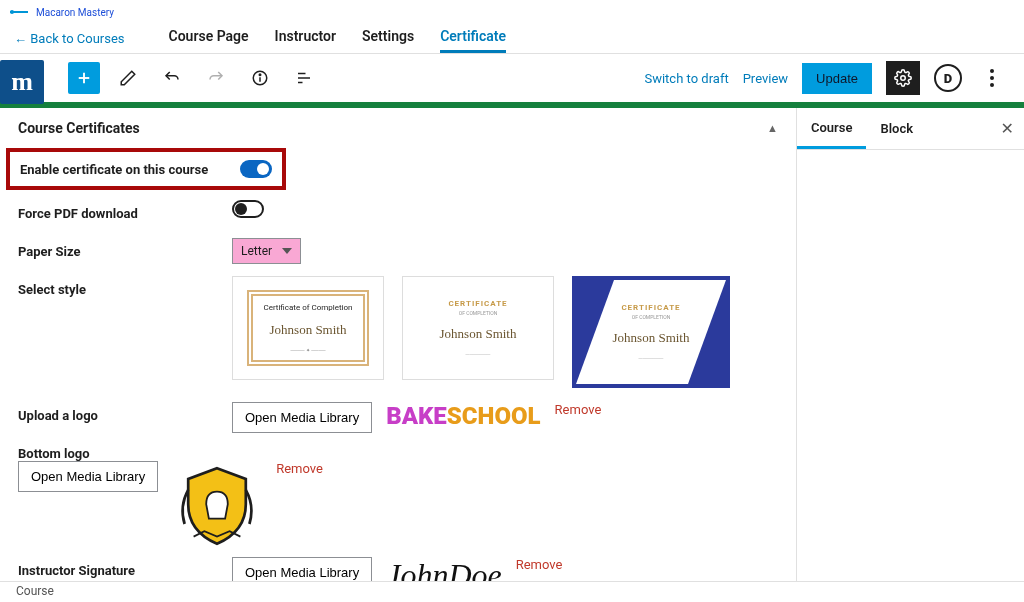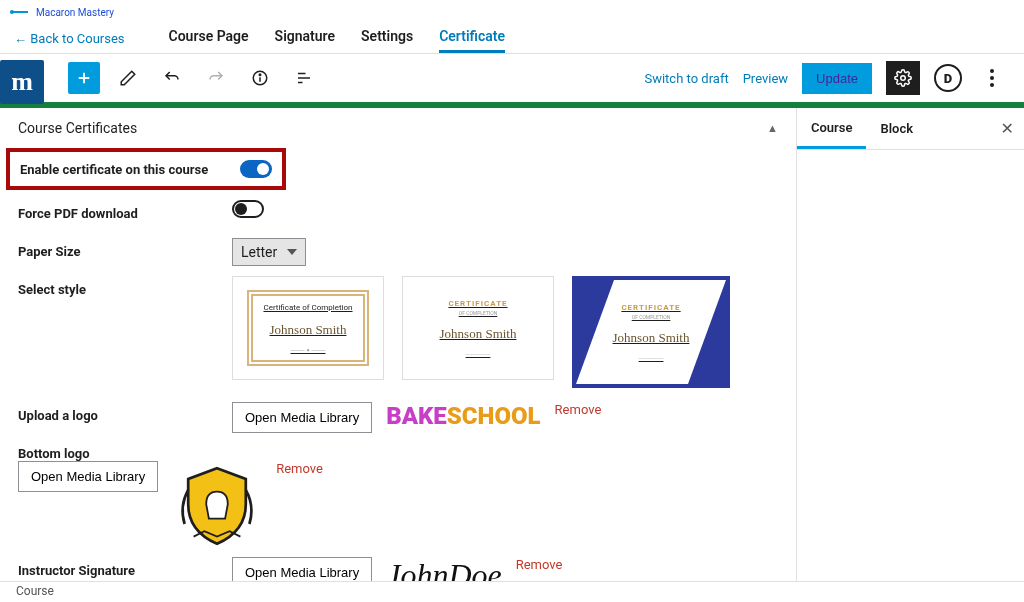--- a/index.html
+++ b/index.html
@@ -13,45 +13,45 @@
   .top-tab { font-size:14px; font-weight:600; color:#1e1e1e; padding:4px 0 6px; cursor:pointer; }
   .top-tab.active { color:#007cba; border-bottom:3px solid #007cba; }
   .editor-header { display:flex; align-items:center; height:54px; border-bottom:6px solid #15803d; padding:0 16px; }
   .brand-sq { width:44px; height:44px; background:#0e4f8a; border-radius:2px; display:flex; align-items:center; justify-content:center; margin-right:22px; position:absolute; left:0; top:60px; }
   .brand-sq span { color:#fff; font-weight:900; font-size:26px; font-family:Georgia,serif; }
   .editor-left { display:flex; align-items:center; gap:12px; margin-left:52px; }
   .icon-btn { width:32px; height:32px; display:flex; align-items:center; justify-content:center; border-radius:2px; cursor:pointer; }
   .add-btn { background:#009cde; color:#fff; }
   .editor-right { margin-left:auto; display:flex; align-items:center; gap:14px; }
   .link-btn { color:#007cba; font-size:13px; cursor:pointer; }
-  .update-btn { background:#009cde; color:#4c1d95; padding:8px 14px; font-size:13px; border:none; cursor:pointer; }
+  .update-btn { background:#009cde; color:#0f172a; padding:8px 14px; font-size:13px; border:none; cursor:pointer; }
   .gear-btn { background:#1e1e1e; color:#fff; width:34px; height:34px; display:flex; align-items:center; justify-content:center; cursor:pointer; }
   .circ-btn { width:28px; height:28px; border:2px solid #1e1e1e; border-radius:50%; display:flex; align-items:center; justify-content:center; font-weight:900; cursor:pointer; }
   .body-area { display:flex; height:calc(602px - 24px - 30px - 54px - 21px); }
   .main-panel { flex:1; padding:12px 18px; overflow-y:auto; }
   .side-panel { width:228px; border-left:1px solid #e0e0e0; }
   .side-tabs { display:flex; align-items:center; border-bottom:1px solid #e0e0e0; height:42px; padding-right:10px; }
   .side-tab { padding:0 14px; font-size:13px; font-weight:600; height:100%; display:flex; align-items:center; cursor:pointer; }
   .side-tab.active { border-bottom:3px solid #009cde; color:#1e1e1e; }
   .side-close { margin-left:auto; font-size:16px; cursor:pointer; color:#555; }
   .panel-title-row { display:flex; align-items:center; justify-content:space-between; margin-bottom:12px; }
-  .panel-title { font-size:14px; font-weight:400; }
+  .panel-title { font-size:14px; font-weight:700; }
   .caret-up { color:#666; font-size:11px; cursor:pointer; }
   .setting-row { display:flex; align-items:flex-start; margin-bottom:6px; min-height:32px; }
   .setting-label { width:214px; font-size:13px; font-weight:700; color:#1e1e1e; padding-top:6px; }
   .setting-control { flex:1; display:flex; align-items:flex-start; gap:14px; }
   .highlight-box { border:4px solid #a80909; padding:8px 10px; margin-left:-12px; margin-right:10px; width:280px; margin-bottom:10px; display:flex; align-items:center; justify-content:space-between; }
   .toggle { width:32px; height:18px; border-radius:10px; position:relative; cursor:pointer; display:inline-block; }
   .toggle .knob { position:absolute; width:12px; height:12px; border-radius:50%; top:3px; }
   .toggle.on { background:#0a66c2; }
   .toggle.on .knob { right:3px; background:#fff; }
   .toggle.off { background:#fff; border:2px solid #1e1e1e; }
   .toggle.off .knob { left:1px; top:1px; background:#1e1e1e; }
-  .select-ctrl { border:1px solid #8c8f94; padding:5px 8px; font-size:14px; display:flex; align-items:center; gap:10px; cursor:pointer; background:#e5e5e5; }
-  .cert-thumbs { display:flex; gap:18px;text-decoration:underline; }
+  .select-ctrl { border:1px solid #8c8f94; padding:5px 8px; font-size:12px; display:flex; align-items:center; gap:10px; cursor:pointer; background:#f9a8d4; }
+  .cert-thumbs { display:flex; gap:18px; }
   .cert-thumb { width:152px; height:104px; background:#fff; border:1px solid #ddd; display:flex; align-items:center; justify-content:center; cursor:pointer; position:relative; overflow:hidden; }
   .cert-thumb.sel { border:4px solid #2b3a9c; width:158px; height:112px; }
   .cert-inner { text-align:center; font-size:7px; line-height:1.4; }
   .cert-inner .ct-big { font-size:8px; letter-spacing:1px; color:#c79b4a; font-weight:700; }
   .cert-inner .ct-name { font-family:cursive; font-size:13px; color:#6a5530; margin:8px 0;text-align:center; }
   .ornate { border:6px double #d9b37a; padding:6px 10px; }
   .ml-btn { border:1px solid #8c8f94; background:#fff; padding:7px 12px; font-size:13px; cursor:pointer; }
   .remove-link { color:#c0392b; font-size:13px; cursor:pointer; }
   .logo-preview { display:flex; align-items:center; justify-content:center; }
   .bakeschool { font-size:24px; font-weight:900; letter-spacing:0px; }
@@ -75,21 +75,21 @@
         <circle cx="2" cy="5" r="2" fill="#0095d6"></circle>
       </svg>
   </span>
   <span class="course-title">Macaron Mastery</span>
 </div>
 
 <div class="top-header">
   <span class="back-link">← Back to Courses</span>
   <div class="top-tabs">
     <span class="top-tab">Course Page</span>
-    <span class="top-tab">Signature</span>
+    <span class="top-tab">Instructor</span>
     <span class="top-tab">Settings</span>
     <span class="top-tab active">Certificate</span>
   </div>
 </div>
 
 <div class="brand-sq">
     <span>m</span>
   </div>
 
 <div class="editor-header">

